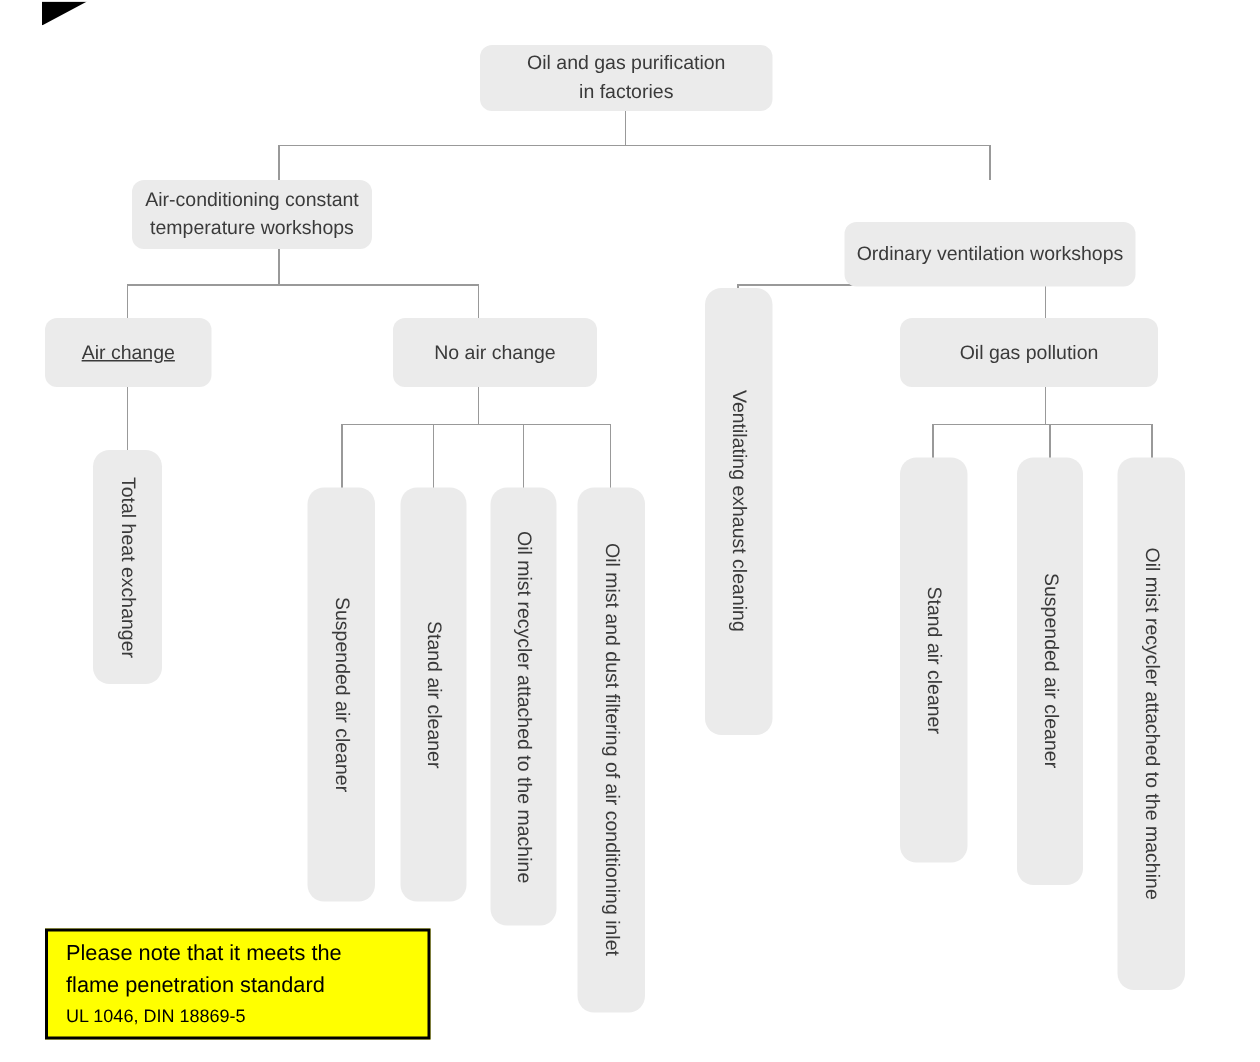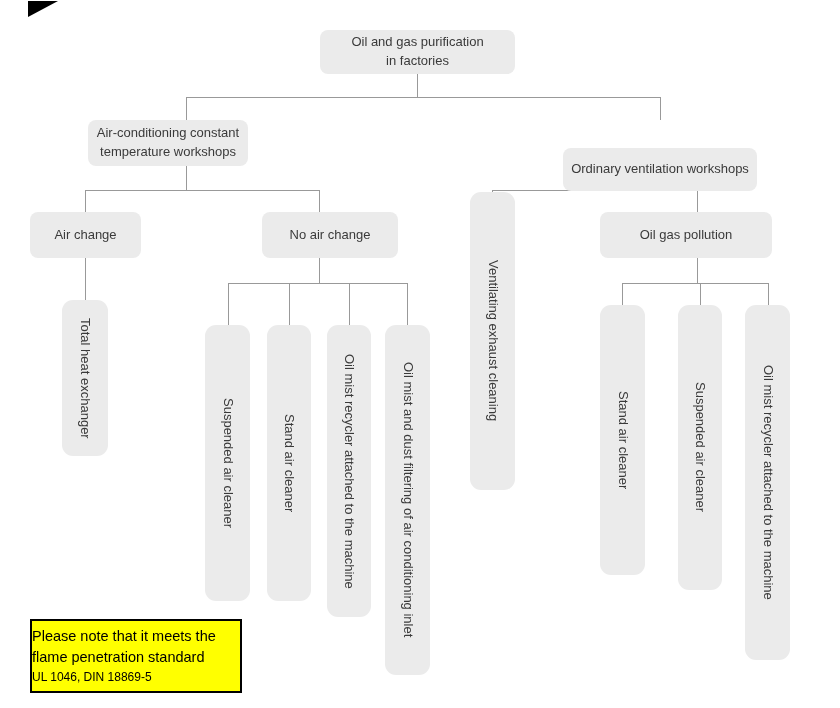--- a/index.html
+++ b/index.html
@@ -45,41 +45,41 @@
   .vnode {
     writing-mode: vertical-rl;
     border-radius: 11px;
     white-space: nowrap;
     padding: 6px 2px;
   }
   
   #n-root        { left: 320px; top: 30px;  width: 195px; height: 44px; }
   #n-acw         { left: 88px;  top: 120px; width: 160px; height: 46px; }
   #n-ovw         { left: 563px; top: 120px; width: 194px; height: 43px; margin-top: 28px; }
-  #n-airchange   { left: 30px;  top: 212px; width: 111px; height: 46px; }
+  #n-airchange   { left: 30px;  top: 212px; width: 111px; height: 46px; text-decoration: underline; }
   #n-noairchange { left: 262px; top: 212px; width: 136px; height: 46px; }
   #n-the         { left: 62px;  top: 300px; width: 46px;  height: 156px; }
   #n-sac1        { left: 205px; top: 325px; width: 45px;  height: 276px; }
   #n-stac1       { left: 267px; top: 325px; width: 44px;  height: 276px; }
   #n-omr1        { left: 327px; top: 325px; width: 44px;  height: 292px; }
   #n-omd         { left: 385px; top: 325px; width: 45px;  height: 350px; }
   #n-vec         { left: 470px; top: 192px; width: 45px;  height: 298px; }
   #n-ogp         { left: 600px; top: 212px; width: 172px; height: 46px; }
   #n-stac2       { left: 600px; top: 305px; width: 45px;  height: 270px; }
   #n-sac2        { left: 678px; top: 305px; width: 44px;  height: 285px; }
   #n-omr2        { left: 745px; top: 305px; width: 45px;  height: 355px; }
   
   #note {
     position: absolute;
     left: 30px; top: 619px;
-    width: 212px;
+    width: 257px;
     background: var(--note-bg, #ffff00);
     border: 2px solid var(--note-border, #000000);
     box-sizing: border-box;
-    padding: 5px 8px 6px 0;
+    padding: 5px 8px 6px 12px;
     color: #000000;
   }
   #note .note-body {
     font-size: 14.5px;
     line-height: 1.45;
     white-space: pre-line;
   }
   #note .note-standard {
     font-size: 12px;
     line-height: 1.35;

